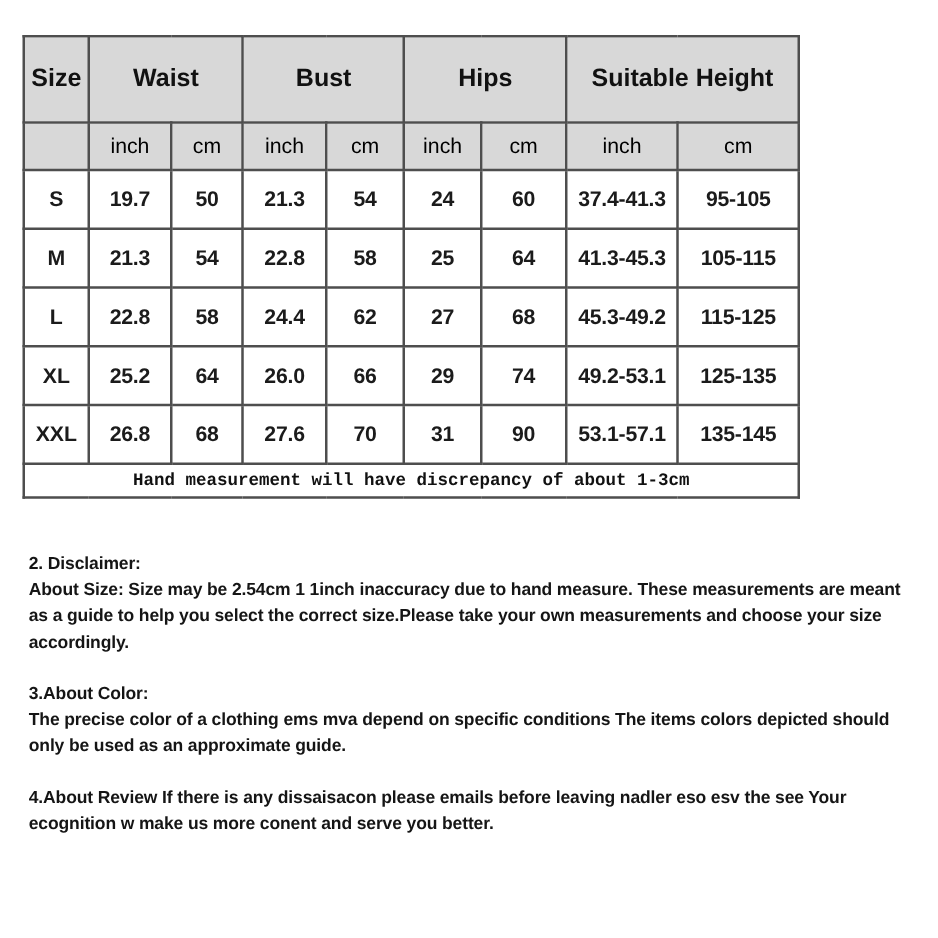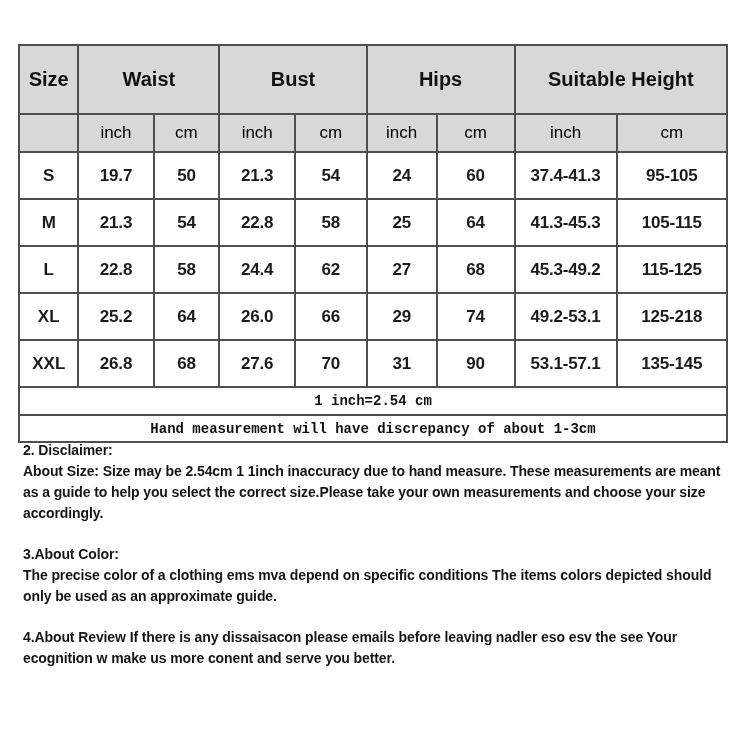--- a/index.html
+++ b/index.html
@@ -12,22 +12,22 @@
   .page {
     position: relative;
     width: 750px;
     height: 750px;
     background: #ffffff;
     overflow: hidden;
   }
   table.size-chart {
     position: absolute;
     left: 18px;
-    top: 44px;
-    width: 710px;
+    top: 28px;
+    width: 622px;
     border-collapse: collapse;
     table-layout: fixed;
   }
   table.size-chart th,
   table.size-chart td {
     border: 2px solid #4e4e4e;
     text-align: center;
     vertical-align: middle;
     padding: 0;
     overflow: hidden;
@@ -153,37 +153,34 @@
       </tr>
       <tr class="row-data">
         <td class="size-cell">XL</td>
         <td class="val">25.2</td>
         <td class="val">64</td>
         <td class="val">26.0</td>
         <td class="val">66</td>
         <td class="val">29</td>
         <td class="val">74</td>
         <td class="val">49.2-53.1</td>
-        <td class="val">125-218</td>
+        <td class="val">125-135</td>
       </tr>
       <tr class="row-data">
         <td class="size-cell">XXL</td>
         <td class="val">26.8</td>
         <td class="val">68</td>
         <td class="val">27.6</td>
         <td class="val">70</td>
         <td class="val">31</td>
         <td class="val">90</td>
         <td class="val">53.1-57.1</td>
         <td class="val">135-145</td>
       </tr>
 
-      <tr class="row-foot1">
-        <td class="footnote" colspan="9">1 inch=2.54 cm</td>
-      </tr>
       <tr class="row-foot2">
         <td class="footnote" colspan="9">Hand measurement will have discrepancy of about 1-3cm</td>
       </tr>
     </tbody>
   </table>
 
   <div class="notes">
     <div class="note">
       <div class="note-heading">2. Disclaimer:</div>
       <div class="note-body">About Size: Size may be 2.54cm 1 1inch inaccuracy due to hand measure. These measurements are meant as a guide to help you select the correct size.Please take your own measurements and choose your size accordingly.</div>

